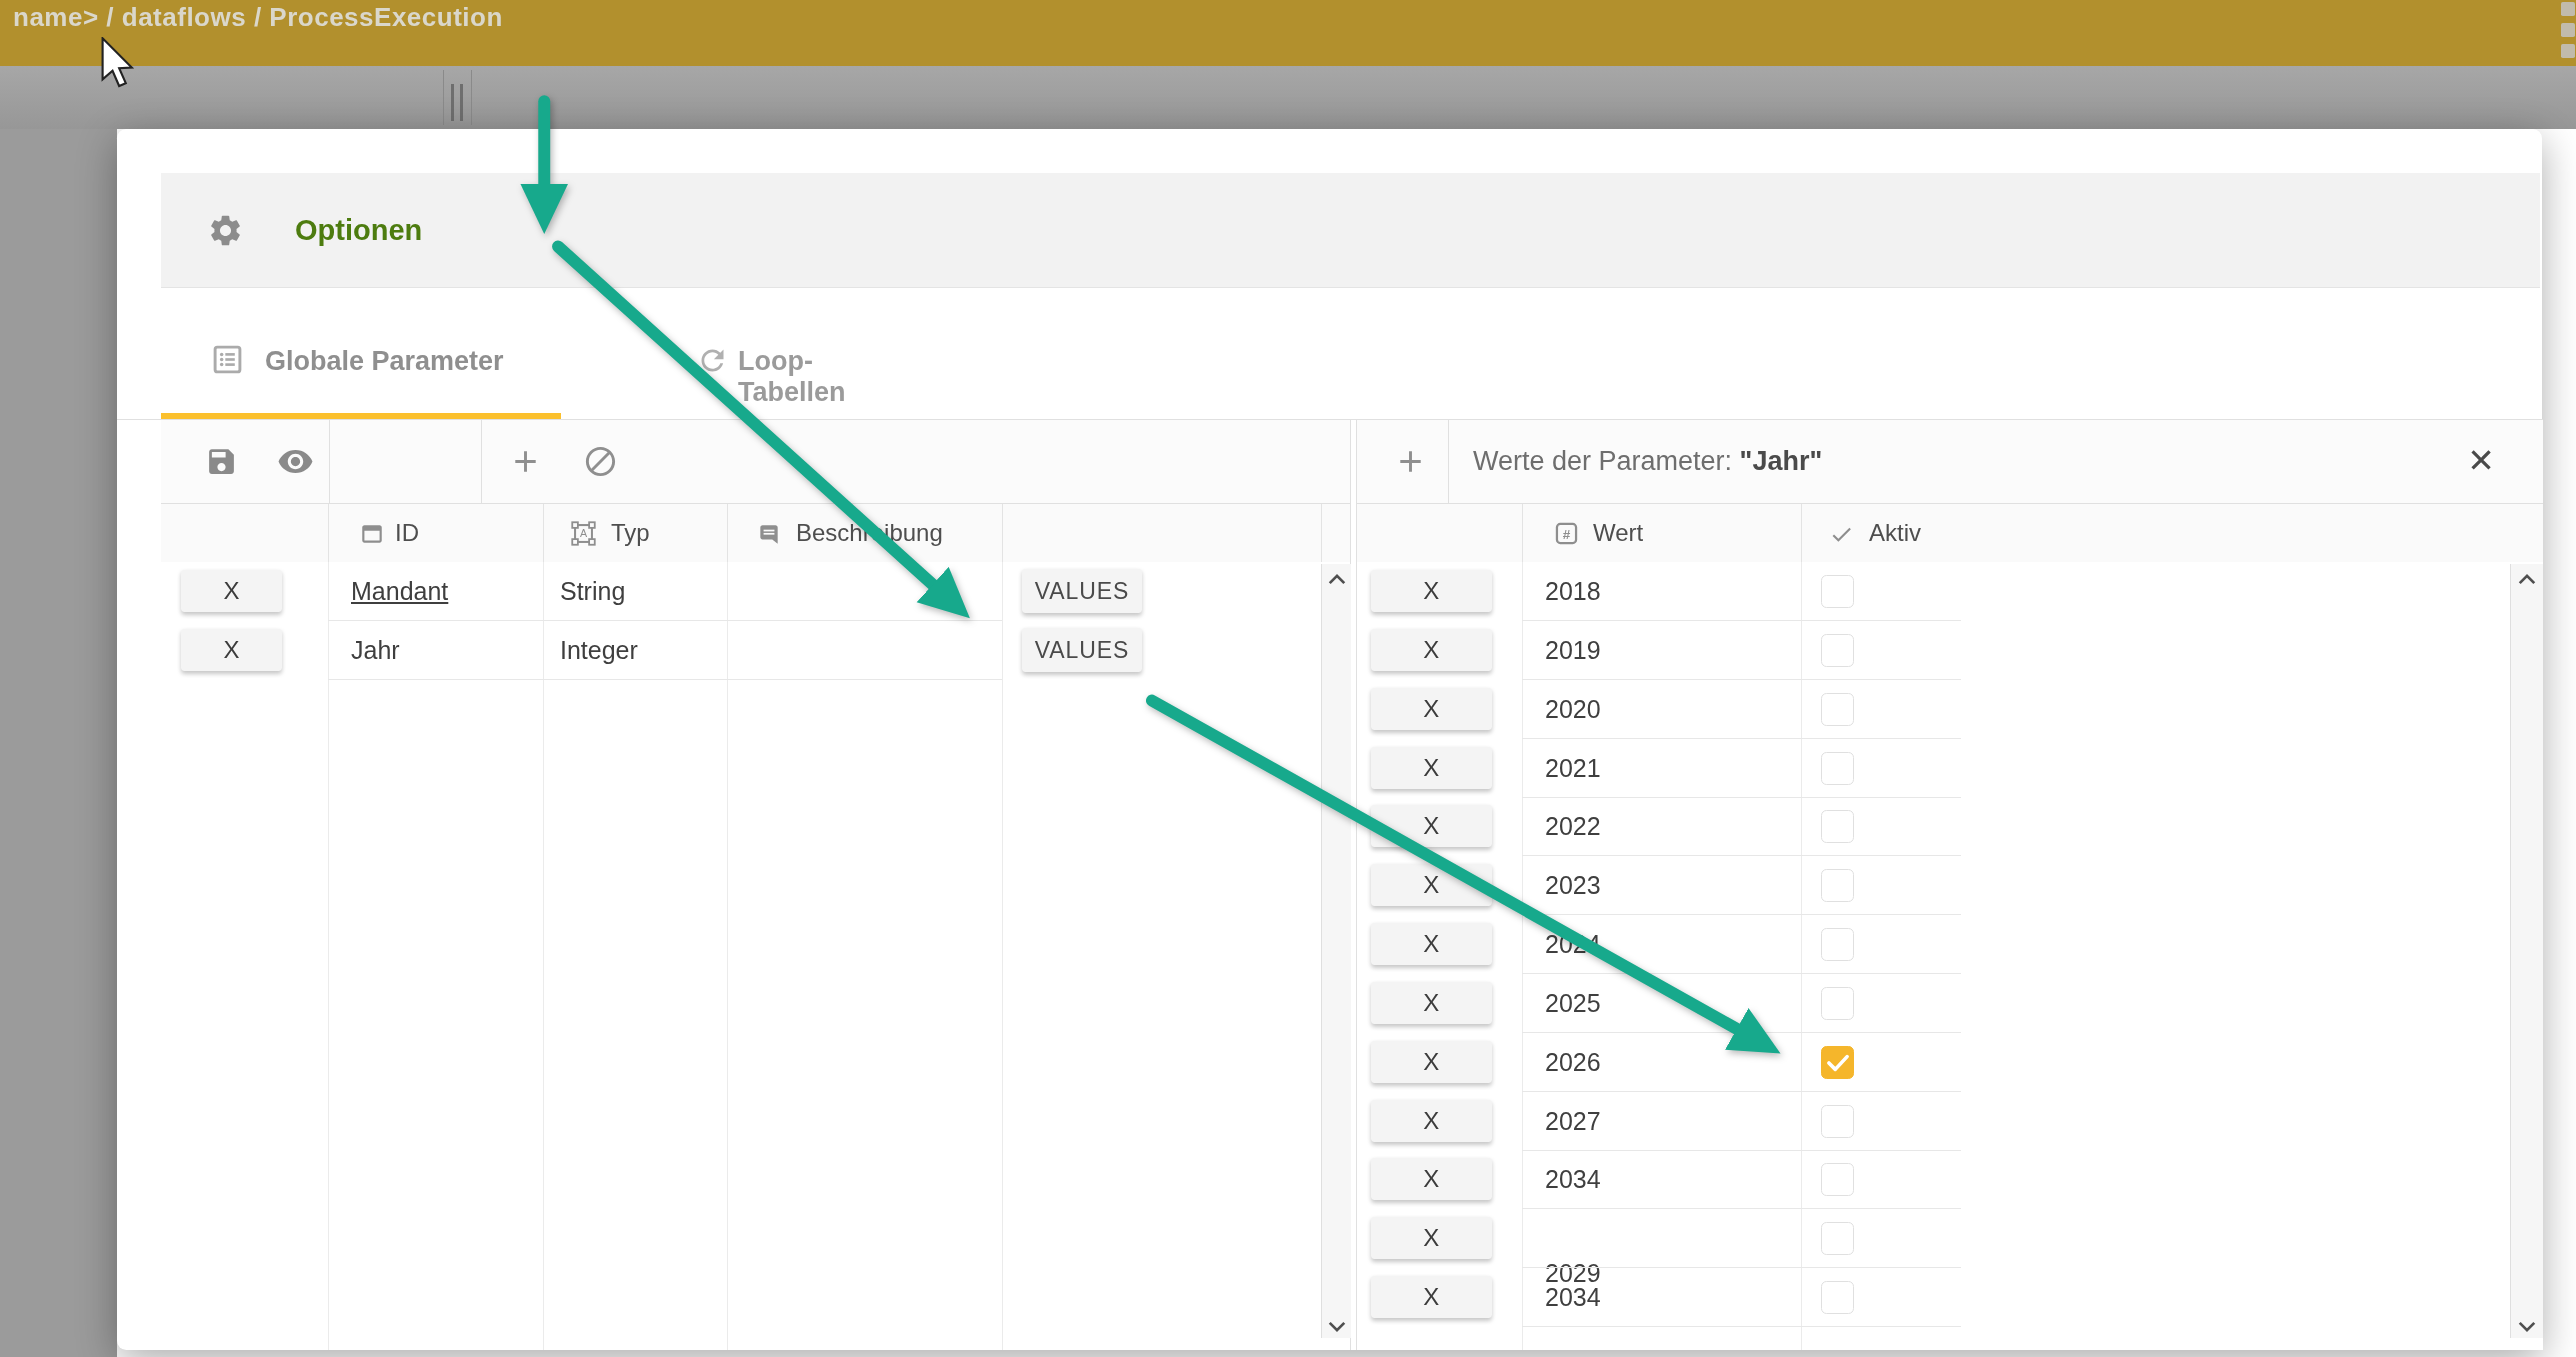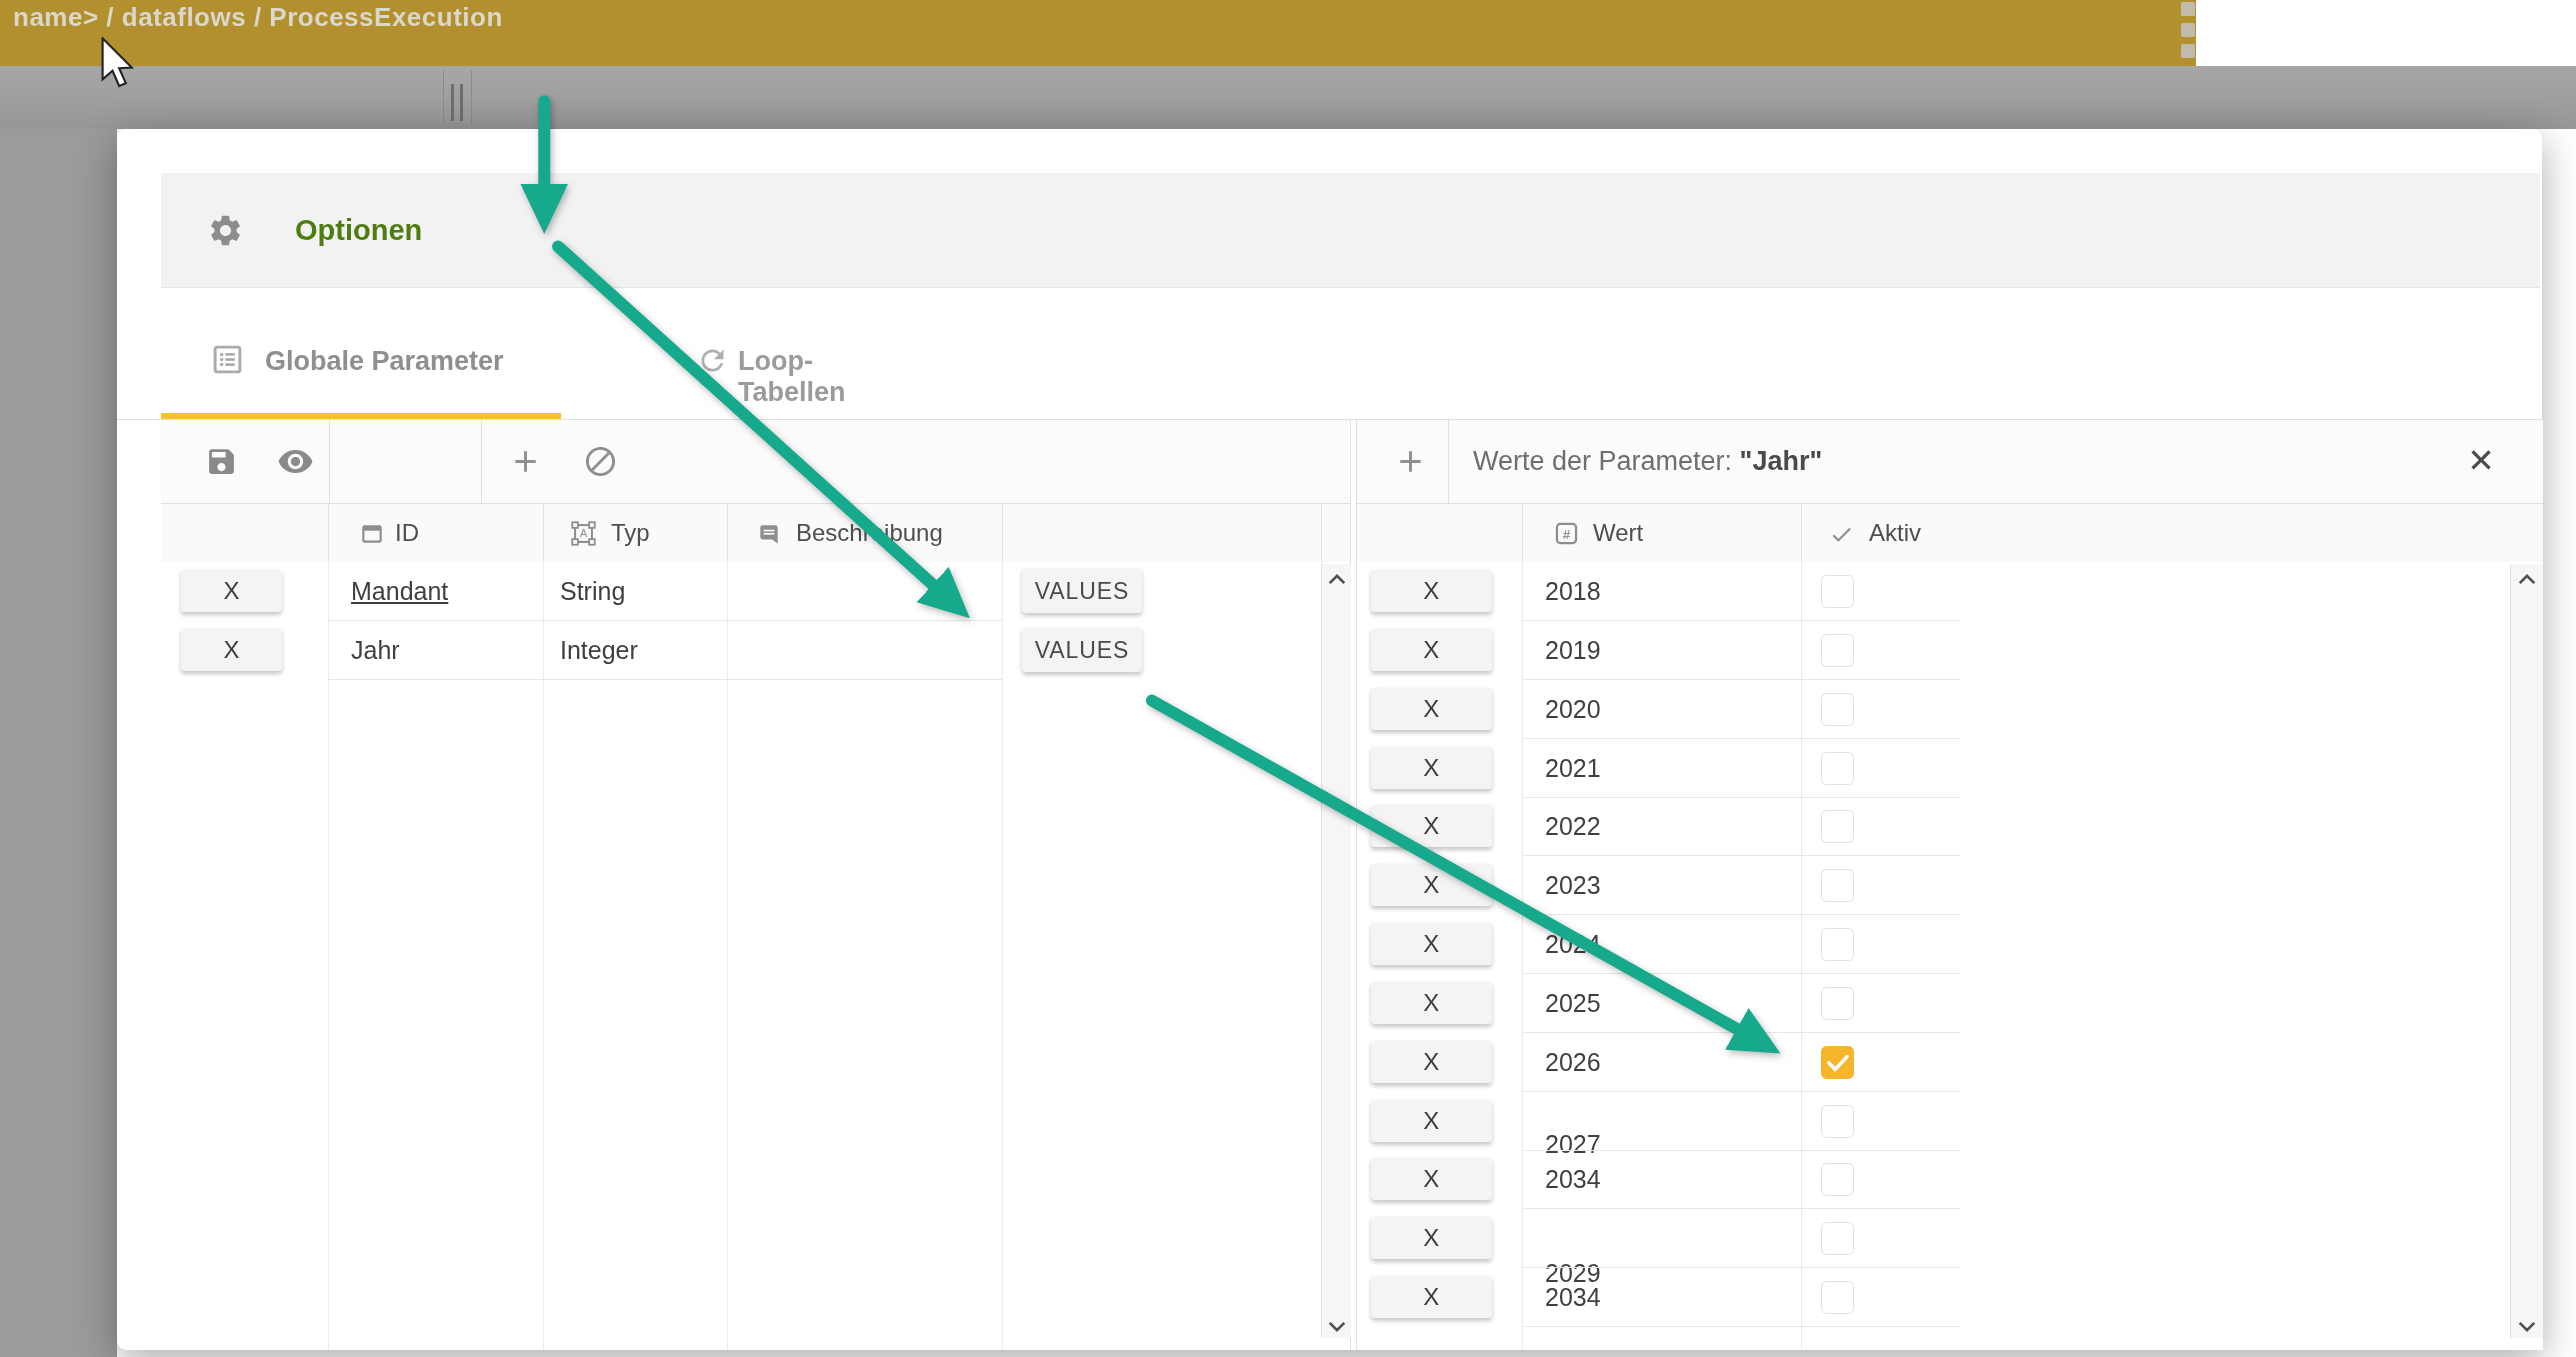--- a/index.html
+++ b/index.html
@@ -6,21 +6,21 @@
     --topbar:#B2902D; --accent:#FBC02D; --check:#F5B62B; --arrow:#17A98C;
     --line:#E0E0E0; --line-soft:#EBEBEB; --hdr-bg:#FAFAFA; --tool-bg:#FBFBFB;
     --ico:#8E8E8E; --txt:#3F3F3F;
   }
   html,body{margin:0;padding:0;}
   body{font-family:"Liberation Sans", sans-serif; background:#fff;}
   .stage{position:relative;width:2576px;height:1358px;overflow:hidden;background:#fff;}
   .abs{position:absolute;}
 
   
-  .topbar{left:0;top:0;width:2196px;height:66px;background:var(--topbar);}
+  .topbar{left:0;top:0;width:2576px;height:66px;background:var(--topbar);}
   .breadcrumb{left:13px;top:1.8px;font-size:26px;font-weight:700;color:#DAD7CB;letter-spacing:0.5px;}
   .corner-icons{right:-3.7px;top:1.8px;width:18.4px;}
   .corner-icons div{width:13.8px;height:13.8px;background:#C3C3C3;margin-bottom:7.4px;border-radius:1.8px;opacity:.85;}
   .bg-toolbar{left:0;top:66px;width:2576px;height:63px;background:linear-gradient(#A7A7A7,#979797);}
   .bg-tb-div{top:3.7px;width:0.9px;height:55px;background:#8A8A8A;}
   .splitter-bar{top:18.4px;width:2.8px;height:37px;background:#6E6E6E;}
   .left-strip{left:0;top:129px;width:117px;height:1229px;background:#9B9B9B;}
 
   
   .dialog{left:117px;top:129px;width:2425px;height:1221px;background:#fff;border-radius:9.2px;
@@ -288,21 +288,21 @@
               <div class="cellvalue" style="left: 188px;">2026</div>
               <div class="checkbox checked" style="left: 464px;">
                 <svg width="24" height="20" viewBox="0 0 26 22">
                   <polyline points="3,11 10,18 23,4" fill="none" stroke="#fff" stroke-width="4" stroke-linecap="round" stroke-linejoin="round"></polyline>
                 </svg>
               </div>
               <div class="sep" style="left: 165px; width: 439px;"></div>
             </div>
             <div class="row" style="top: 530px;">
               <button class="xbtn" style="left: 13.8px; width: 121px;">X</button>
-              <div class="cellvalue" style="left: 188px; margin-top: 23px;">2027</div>
+              <div class="cellvalue" style="left: 188px;">2027</div>
               <div class="checkbox" style="left: 464px;"></div>
               <div class="sep" style="left: 165px; width: 439px;"></div>
             </div>
             <div class="row" style="top: 588px;">
               <button class="xbtn" style="left: 13.8px; width: 121px;">X</button>
               <div class="cellvalue" style="left: 188px;">2034</div>
               <div class="checkbox" style="left: 464px;"></div>
               <div class="sep" style="left: 165px; width: 439px;"></div>
             </div>
             <div class="row" style="top: 647px;">

